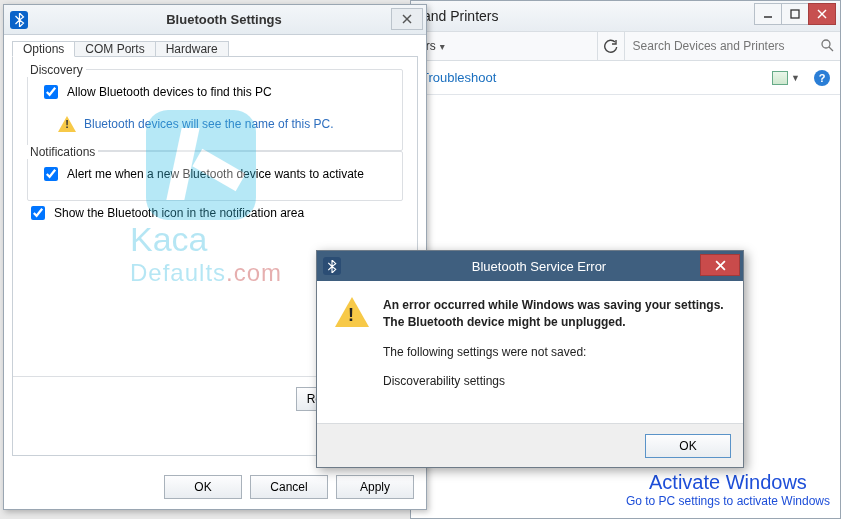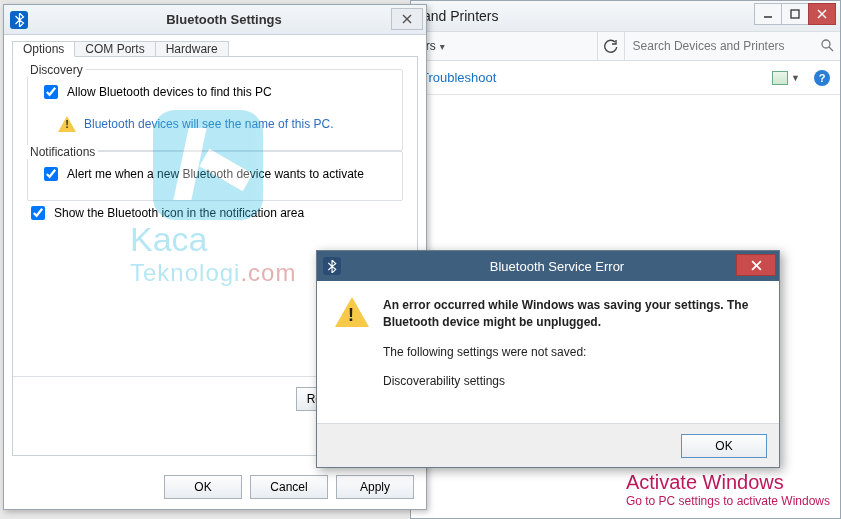--- a/index.html
+++ b/index.html
@@ -19,21 +19,21 @@
   .win-dp .toolbar .search { flex:1.2; display:flex; align-items:center; padding:0 6px; }
   .win-dp .toolbar .search input { flex:1; border:none; outline:none; font-size:12px; color:#666; background:transparent; }
   .win-dp .toolbar .search .sicon { color:#777; margin-left:4px; }
   .win-dp .cmdrow { height:34px; border-bottom:1px solid #e1e5ea; display:flex; align-items:center; padding:0 10px; justify-content:space-between; }
   .win-dp .cmdrow .ts { color:#1a6fbf; font-size:13px; cursor:pointer; }
   .win-dp .cmdrow .right { display:flex; align-items:center; gap:14px; }
   .viewbtn { display:flex; align-items:center; gap:3px; cursor:pointer; }
   .viewbtn .ico { width:16px;height:14px;border:1px solid #6a8;background:linear-gradient(#eaf6ea,#cfe8cf);}
   .viewbtn .dd{font-size:9px;color:#555;}
   .helpico{width:16px;height:16px;border-radius:50%;background:#2a7ed6;color:#fff;display:flex;align-items:center;justify-content:center;font-size:11px;font-weight:bold;cursor:pointer;}
-  .activate{position:absolute;right:10px;bottom:10px;color:#be185d;text-align:left;}
+  .activate{position:absolute;right:10px;bottom:10px;color:#1d4ed8;text-align:center;}
   .activate .l1{font-size:20px;}
   .activate .l2{font-size:12px;}
 
   
   .dlg { position:absolute; left:3px; top:4px; width:424px; height:506px; background:#fff; border:1px solid #9aa6b2; box-shadow:2px 2px 6px rgba(0,0,0,0.25); }
   .dlg .titlebar { height:30px; background:linear-gradient(#f3f6f9,#e6ecf1); display:flex; align-items:center; padding:0 6px; border-bottom:1px solid #c7cfd7; position:relative;}
   .bticon{width:18px;height:18px;border-radius:3px;background:#0a63c9;display:flex;align-items:center;justify-content:center;color:#fff;}
   .dlg .titlebar .title{flex:1;text-align:center;font-size:13px;color:#333;font-weight:bold;}
   .dlg .titlebar .close{position:absolute;right:3px;top:3px;width:32px;height:22px;background:#e9edf1;border:1px solid #bcc4cc;display:flex;align-items:center;justify-content:center;cursor:pointer;}
   .tabs{display:flex;padding:6px 8px 0 8px;}
@@ -56,21 +56,21 @@
   .wm{position:absolute;left:120px;top:110px;display:flex;align-items:center;opacity:0.35;pointer-events:none;flex-direction:column;}
   .wm .logo{width:110px;height:110px;border-radius:22px;background:#31bfe6;position:relative;}
   .wm .logo::before{content:"";position:absolute;left:28px;top:18px;width:18px;height:72px;background:#fff;transform:skewX(-12deg);}
   .wm .logo::after{content:"";position:absolute;left:48px;top:50px;width:50px;height:20px;background:#fff;transform:rotate(30deg);}
   .wm .txt{margin-left:10px;}
   .wm .t1{font-size:34px;color:#2fb9e0;font-weight:500;}
   .wm .t2{font-size:24px;color:#2fb9e0;letter-spacing:1px;}
   .wm .t2 .grey{color:#b91c1c;text-align:right;}
 
   
-  .err{position:absolute;left:316px;top:250px;width:464px;height:218px;background:#fff;border:1px solid #6e7b88;box-shadow:3px 3px 10px rgba(0,0,0,0.35);}
+  .err{position:absolute;left:316px;top:250px;width:428px;height:218px;background:#fff;border:1px solid #6e7b88;box-shadow:3px 3px 10px rgba(0,0,0,0.35);}
   .err .tbar{height:30px;background:#3f5f7f;display:flex;align-items:center;color:#fff;padding:0 6px;position:relative;}
   .err .tbar .title{flex:1;text-align:center;font-size:13px;}
   .err .tbar .close{position:absolute;right:3px;top:3px;width:40px;height:22px;background:#c94b4b;border:1px solid #a33a3a;display:flex;align-items:center;justify-content:center;cursor:pointer;}
   .err .body{display:flex;padding:16px 4px 10px 18px;gap:14px;}
   .err .body .tri{flex-shrink:0;}
   .big-tri{width:0;height:0;border-left:17px solid transparent;border-right:17px solid transparent;border-bottom:30px solid #f7c948;position:relative;}
   .big-tri::before{content:"";position:absolute;left:-15px;top:2px;width:0;height:0;border-left:15px solid transparent;border-right:15px solid transparent;border-bottom:26px solid #f7c948;}
   .big-tri::after{content:"!";position:absolute;left:-4px;top:8px;font-weight:bold;font-size:18px;color:#222;}
   .err .body .msg{font-size:12px;color:#222;line-height:1.45;}
   .err .body .msg p{margin:0 0 12px 0;}
@@ -196,21 +196,21 @@
     <button class="btn">OK</button>
     <button class="btn">Cancel</button>
     <button class="btn">Apply</button>
   </div>
 </div>
 
 <div class="wm">
   <div class="logo"></div>
   <div class="txt">
     <div class="t1"><span>Kaca</span></div>
-    <div class="t2"><span>Teknologi</span><span class="grey">.com</span></div>
+    <div class="t2"><span>Defaults</span><span class="grey">.com</span></div>
   </div>
 </div>
 
 <div class="err">
   <div class="tbar">
     <span class="bticon" style="background:#2b4d74;">
       <svg width="10" height="13" viewBox="0 0 10 14">
           <path d="M5 0v14l4-4-4-3 4-3-4-4zM5 7L1 3m4 4L1 11" fill="none" stroke="#fff" stroke-width="1.2"></path>
         </svg>
     </span>

